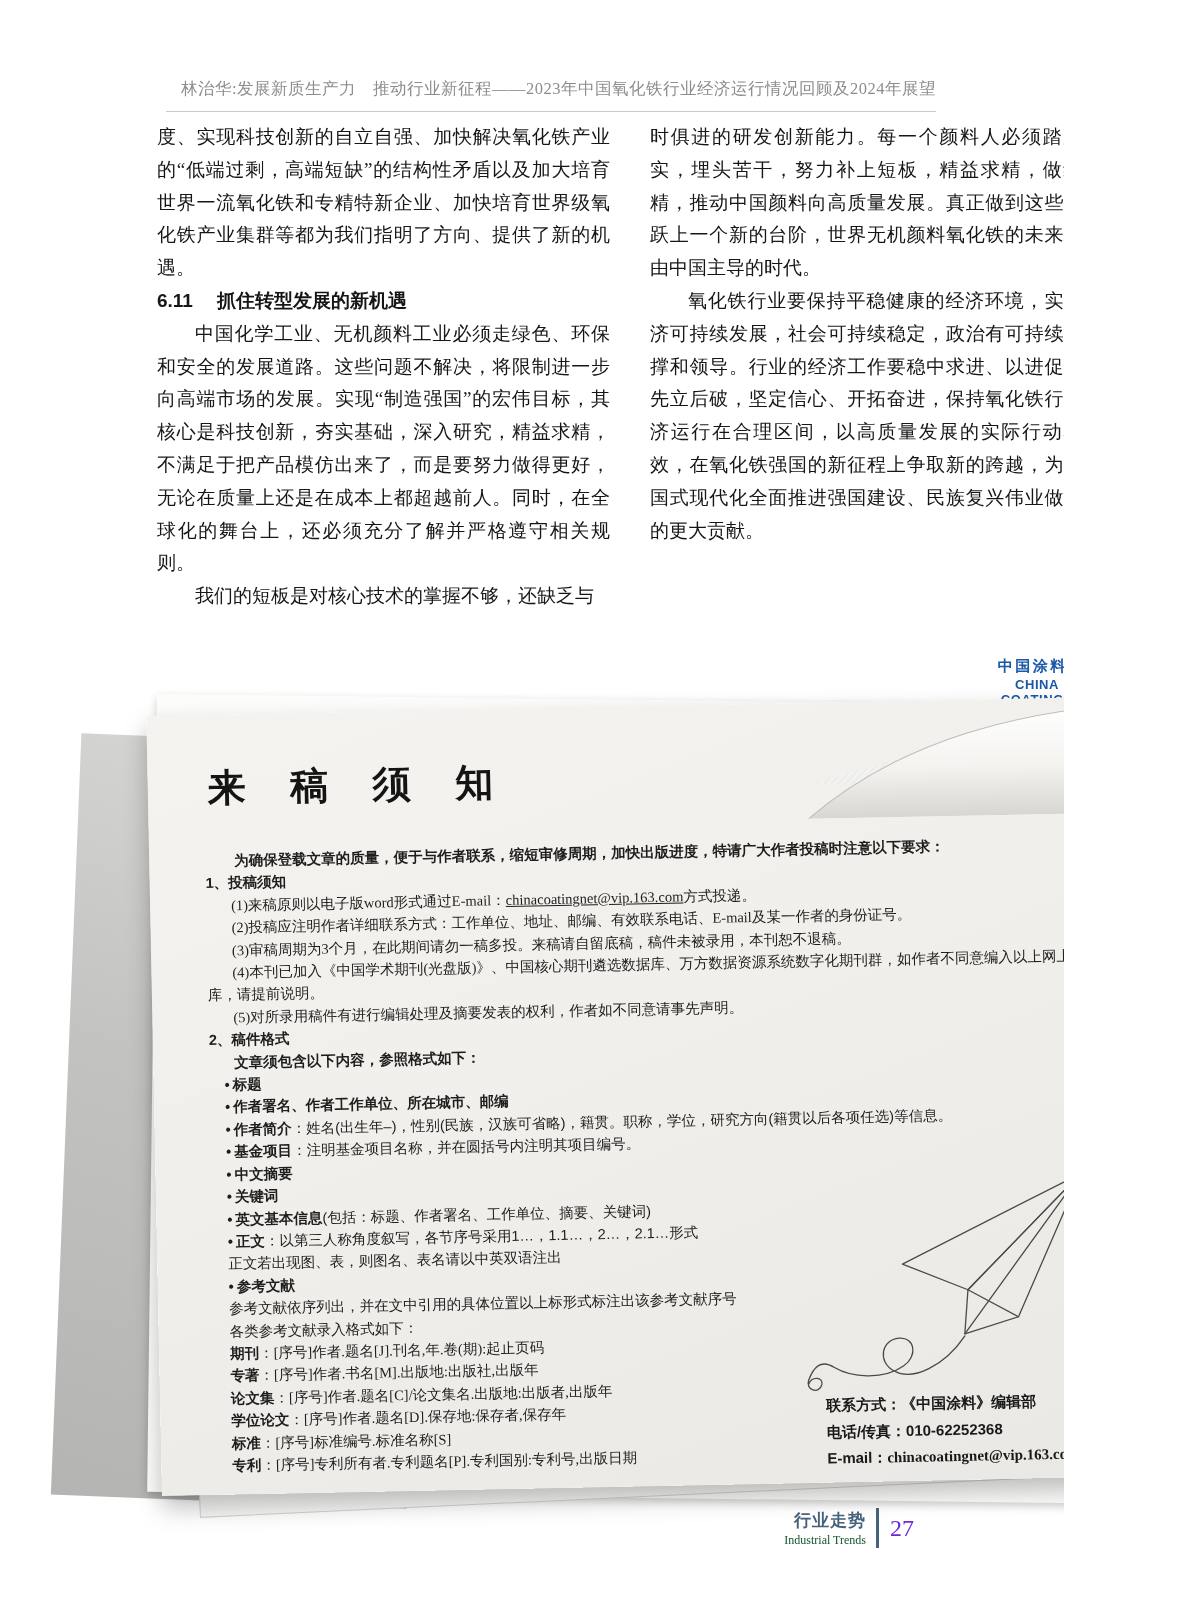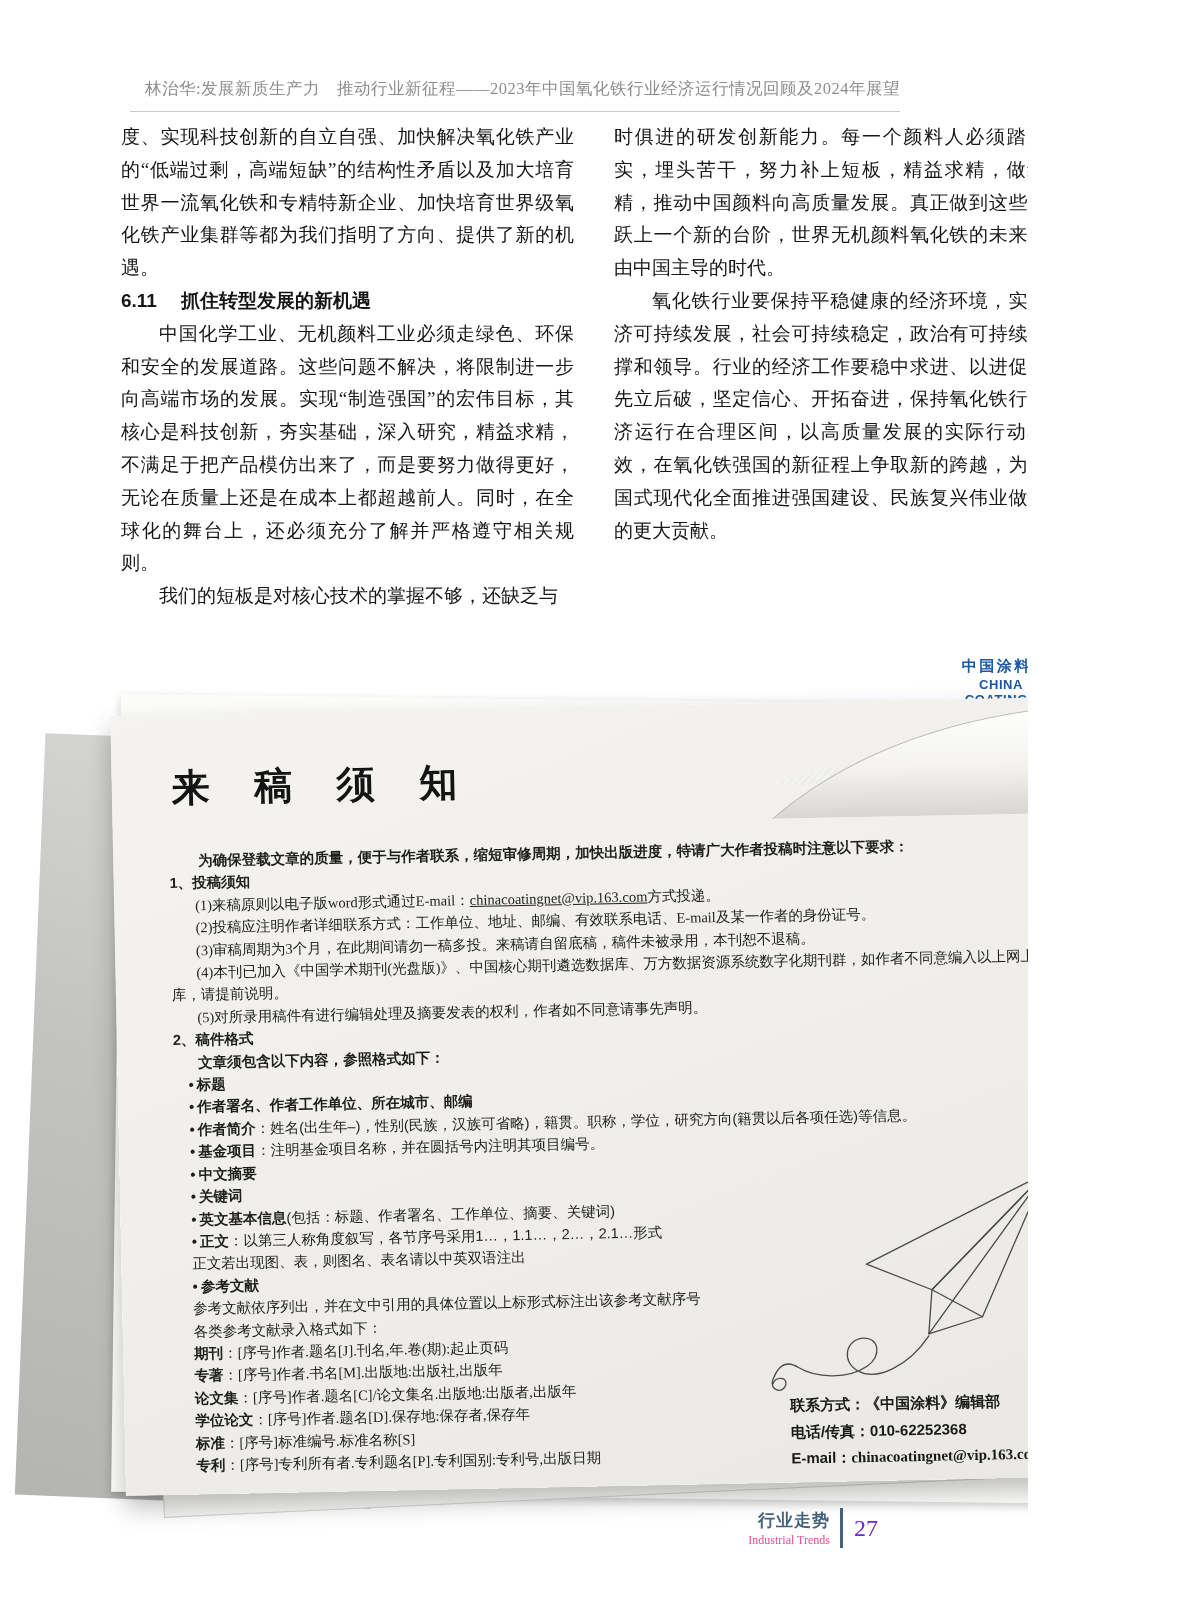--- a/index.html
+++ b/index.html
@@ -1,18 +1,18 @@
 <!DOCTYPE html>
 <html><head>
 <meta charset="utf-8">
 <style>
   html,body { margin:0; padding:0; background:#ffffff; }
   .page {
     position:relative; width:1028px; height:1600px; background:#ffffff;
-    overflow:hidden; font-family:"Liberation Serif","DejaVu Serif",serif; color:#151515;
+    overflow:hidden; font-family:"Liberation Serif","DejaVu Serif",serif; color:#151515;margin-left:36px;
   }
 
   
   .header {
     position:absolute; left:130px; right:128px; top:78px;
     text-align:right; color:#8d8d8d; font-size:16.5px; letter-spacing:0.5px;
     padding-bottom:11px; border-bottom:1px solid #c9c9c9;
   }
 
   
@@ -83,21 +83,21 @@
              line-height:26.5px; font-weight:bold; color:#191919; }
   .contact .c-row a { color:inherit; text-decoration:none; cursor:pointer;
                       font-family:"Liberation Serif","DejaVu Serif",serif; }
 
   .plane { position:absolute; left:625px; top:468px; width:330px; height:230px; pointer-events:none; }
 
   
   .footer { position:absolute; right:150px; bottom:52px; display:flex; align-items:center; z-index:6; }
   .f-labels { text-align:right; color:#46617b; }
   .f-cn { font-family:Liberation Serif, serif; font-weight:bold; font-size:17px; letter-spacing:1px; }
-  .f-en { font-size:12px; margin-top:1px; color:#ec4899; }
+  .f-en { font-size:12px; margin-top:1px; color:#14532d; }
   .f-bar { width:3px; height:40px; background:#46617b; margin:0 11px 0 10px; }
   .f-num { font-size:24px; color:#6d28d9; }
 </style>
 </head>
 <body>
 
 <div class="page">
 
   <div class="header">
     <span>林治华:发展新质生产力　推动行业新征程——2023年中国氧化铁行业经济运行情况回顾及2024年展望</span>

